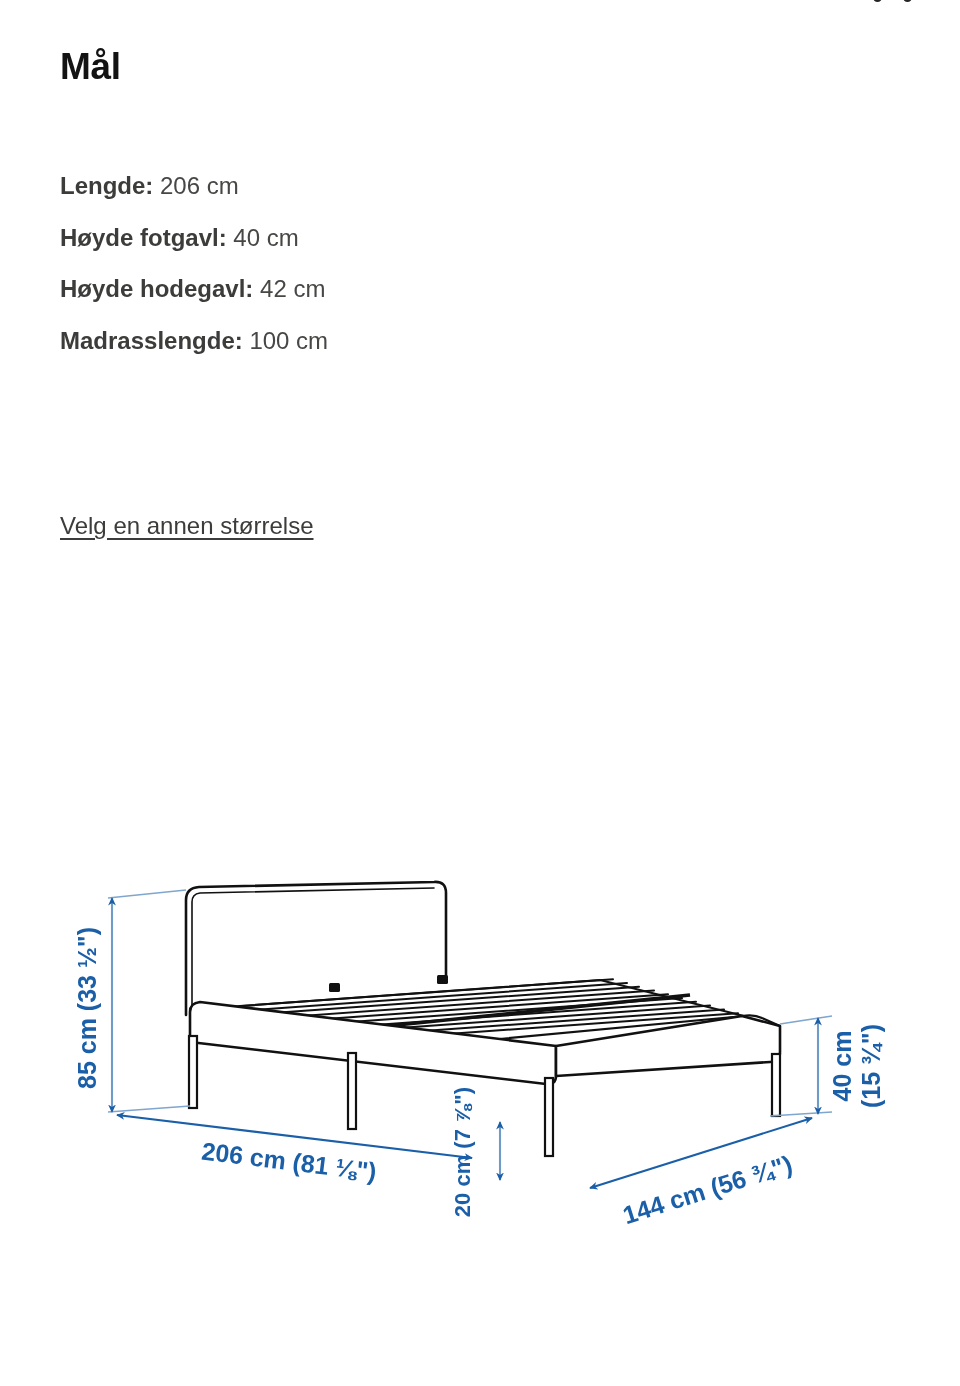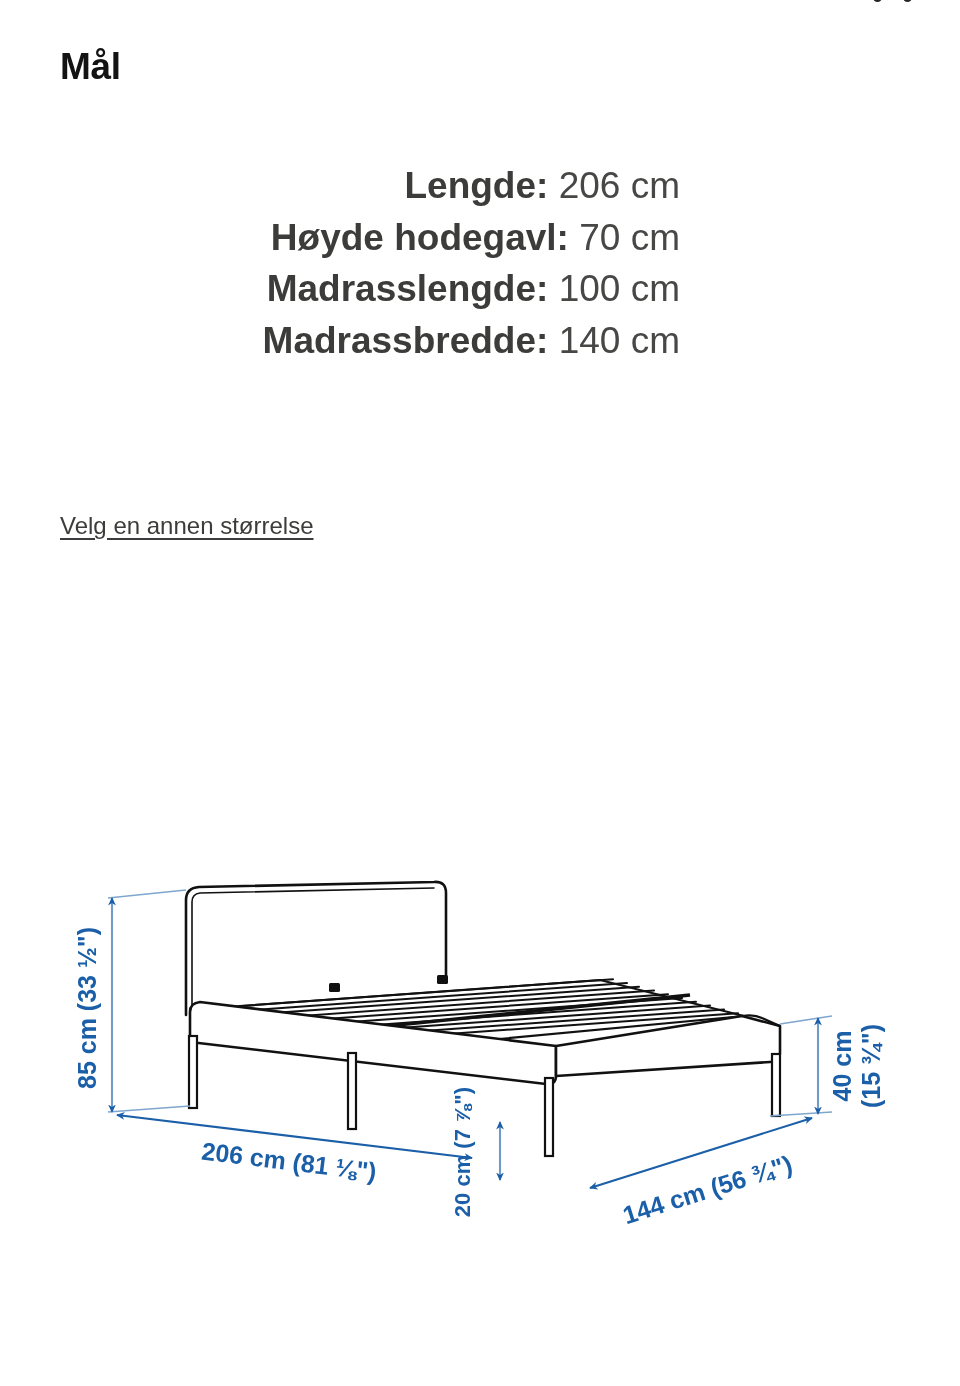--- a/index.html
+++ b/index.html
@@ -49,25 +49,24 @@
     letter-spacing: -0.3px;
     line-height: 1;
   }
   .spec-list {
     position: absolute;
     left: 60px;
     top: 160px;
     width: 620px;
   }
   .spec-row {
-    font-size: 37px;
+    font-size: 24px;
     line-height: 51.5px;
     color: #3c3c3a;
     white-space: nowrap;
-    text-align: right;
   }
   .spec-label {
     font-weight: bold;
     color: #3c3c3a;
   }
   .spec-value {
     font-weight: normal;
     color: #474745;
   }
   .size-link {
@@ -106,30 +105,30 @@
 <div class="content">
 
   <div class="page-title">Mål</div>
 
   <div class="spec-list">
     <div class="spec-row">
       <span class="spec-label">Lengde:</span>
       <span class="spec-value">206 cm</span>
     </div>
     <div class="spec-row">
+      <span class="spec-label">Høyde fotgavl:</span>
+      <span class="spec-value">40 cm</span>
+    </div>
+    <div class="spec-row">
       <span class="spec-label">Høyde hodegavl:</span>
-      <span class="spec-value">70 cm</span>
+      <span class="spec-value">42 cm</span>
     </div>
     <div class="spec-row">
       <span class="spec-label">Madrasslengde:</span>
       <span class="spec-value">100 cm</span>
-    </div>
-    <div class="spec-row">
-      <span class="spec-label">Madrassbredde:</span>
-      <span class="spec-value">140 cm</span>
     </div>
   </div>
 
   <a class="size-link">Velg en annen størrelse</a>
 </div>
 
 <div class="drawing">
 <svg width="960" height="440" viewBox="0 0 960 440" xmlns="http://www.w3.org/2000/svg">
   <defs>
     <marker id="arrHead" markerWidth="9" markerHeight="9" refX="7.5" refY="4.5" orient="auto" markerUnits="userSpaceOnUse">

